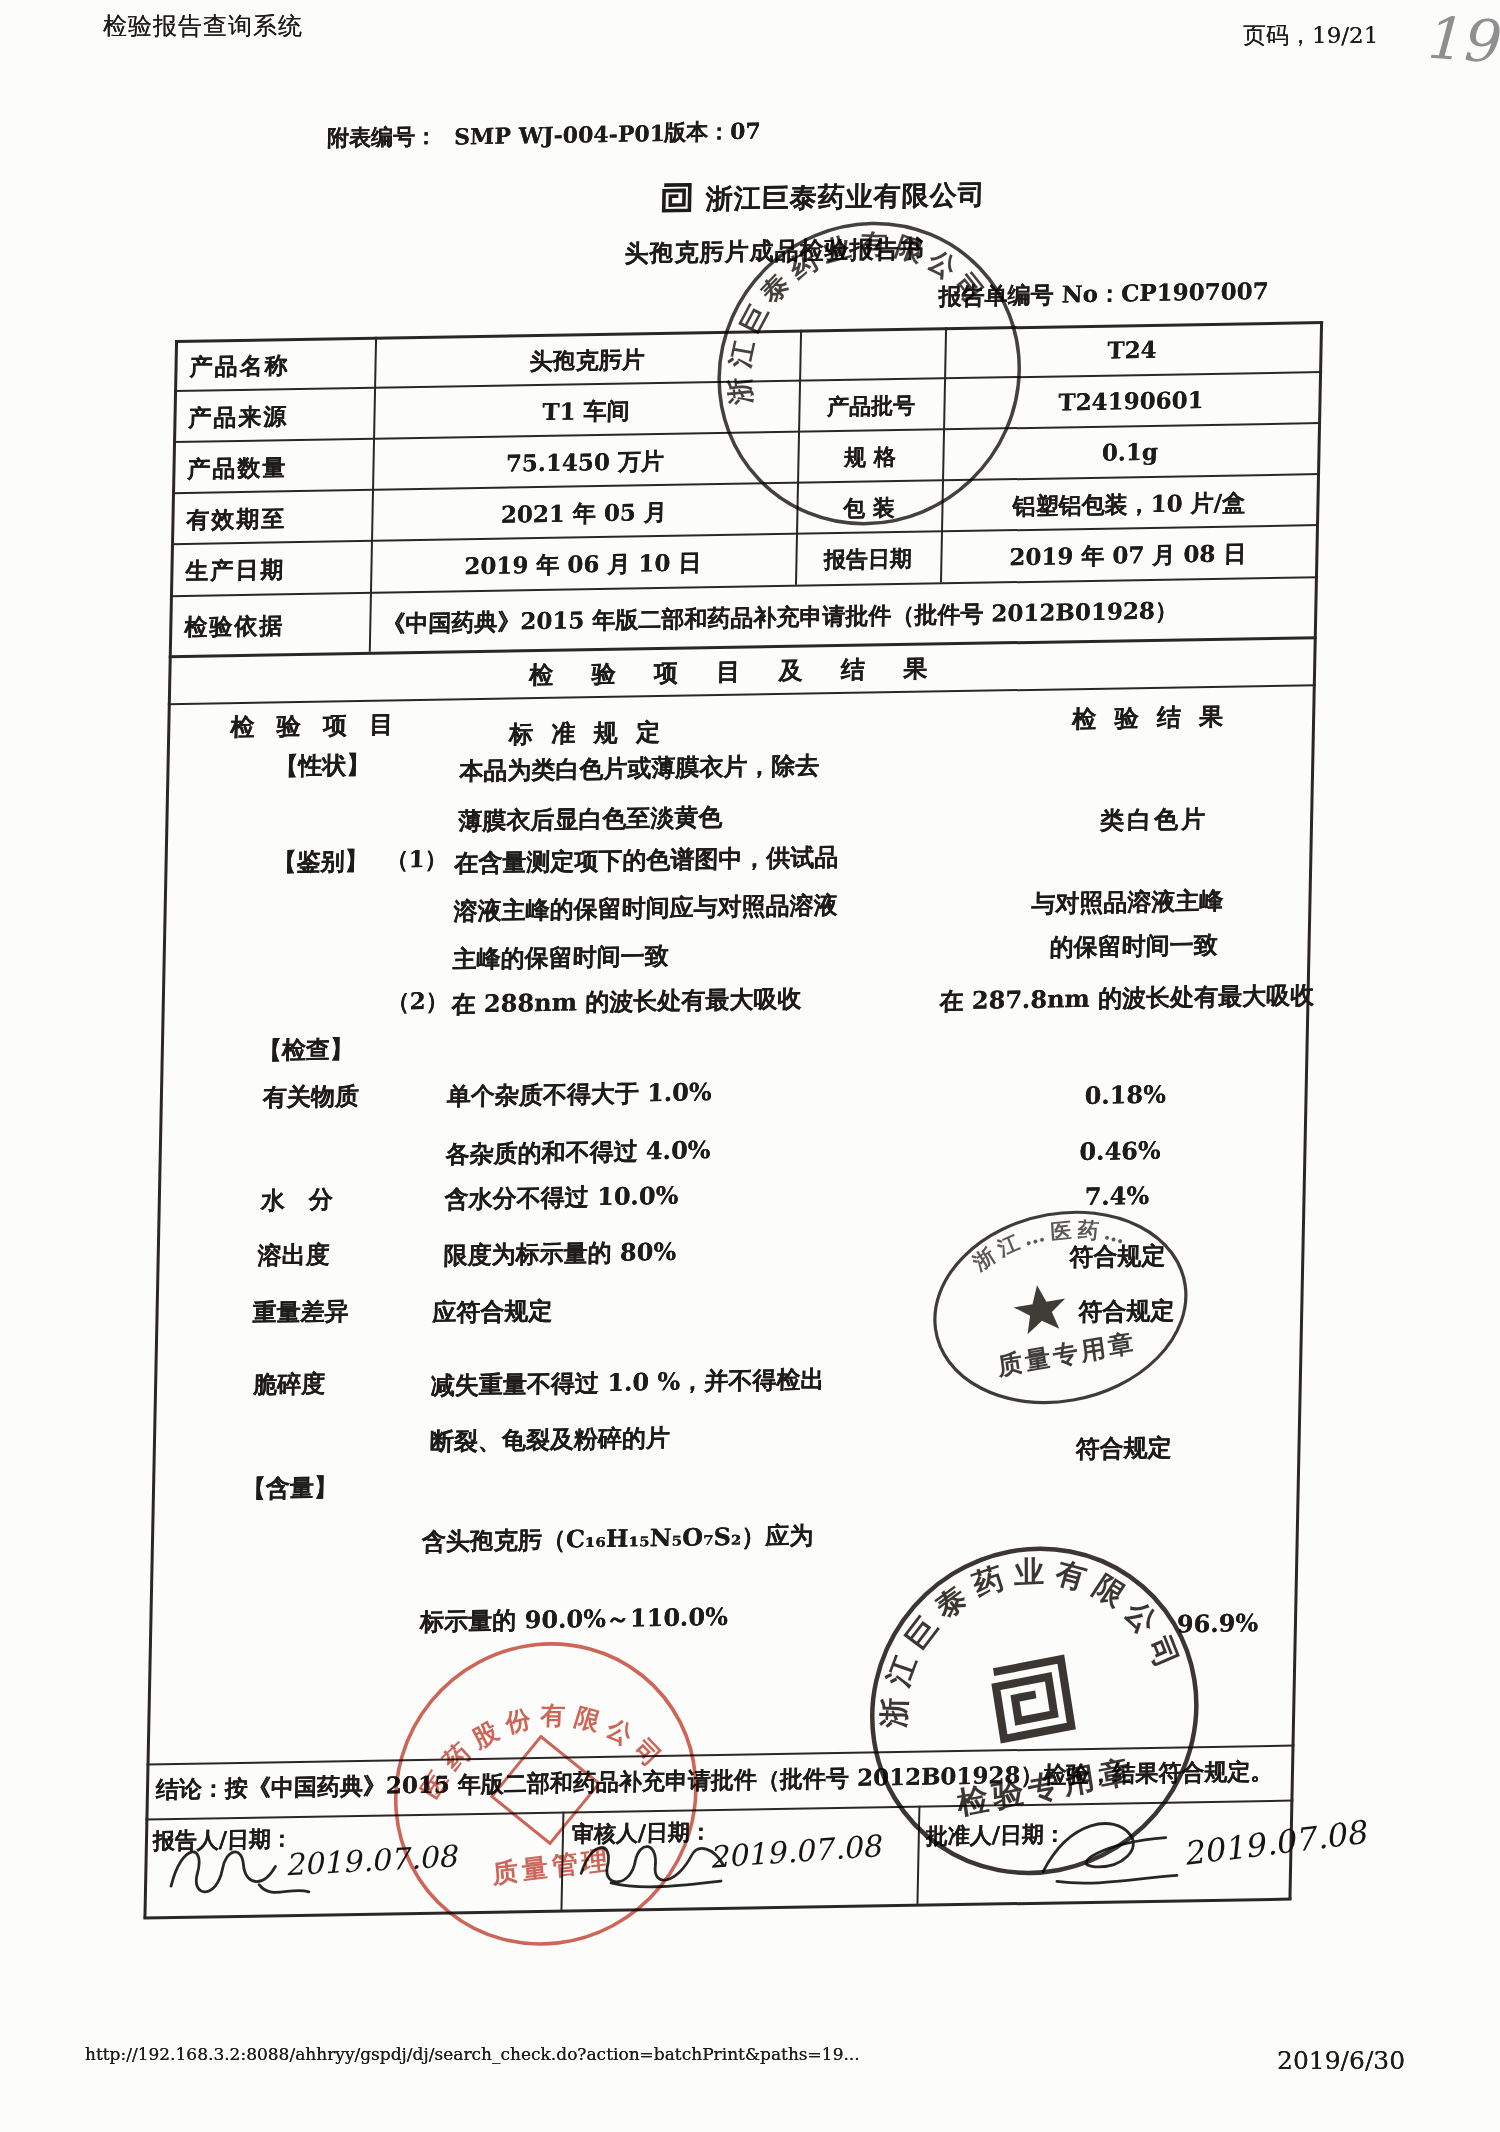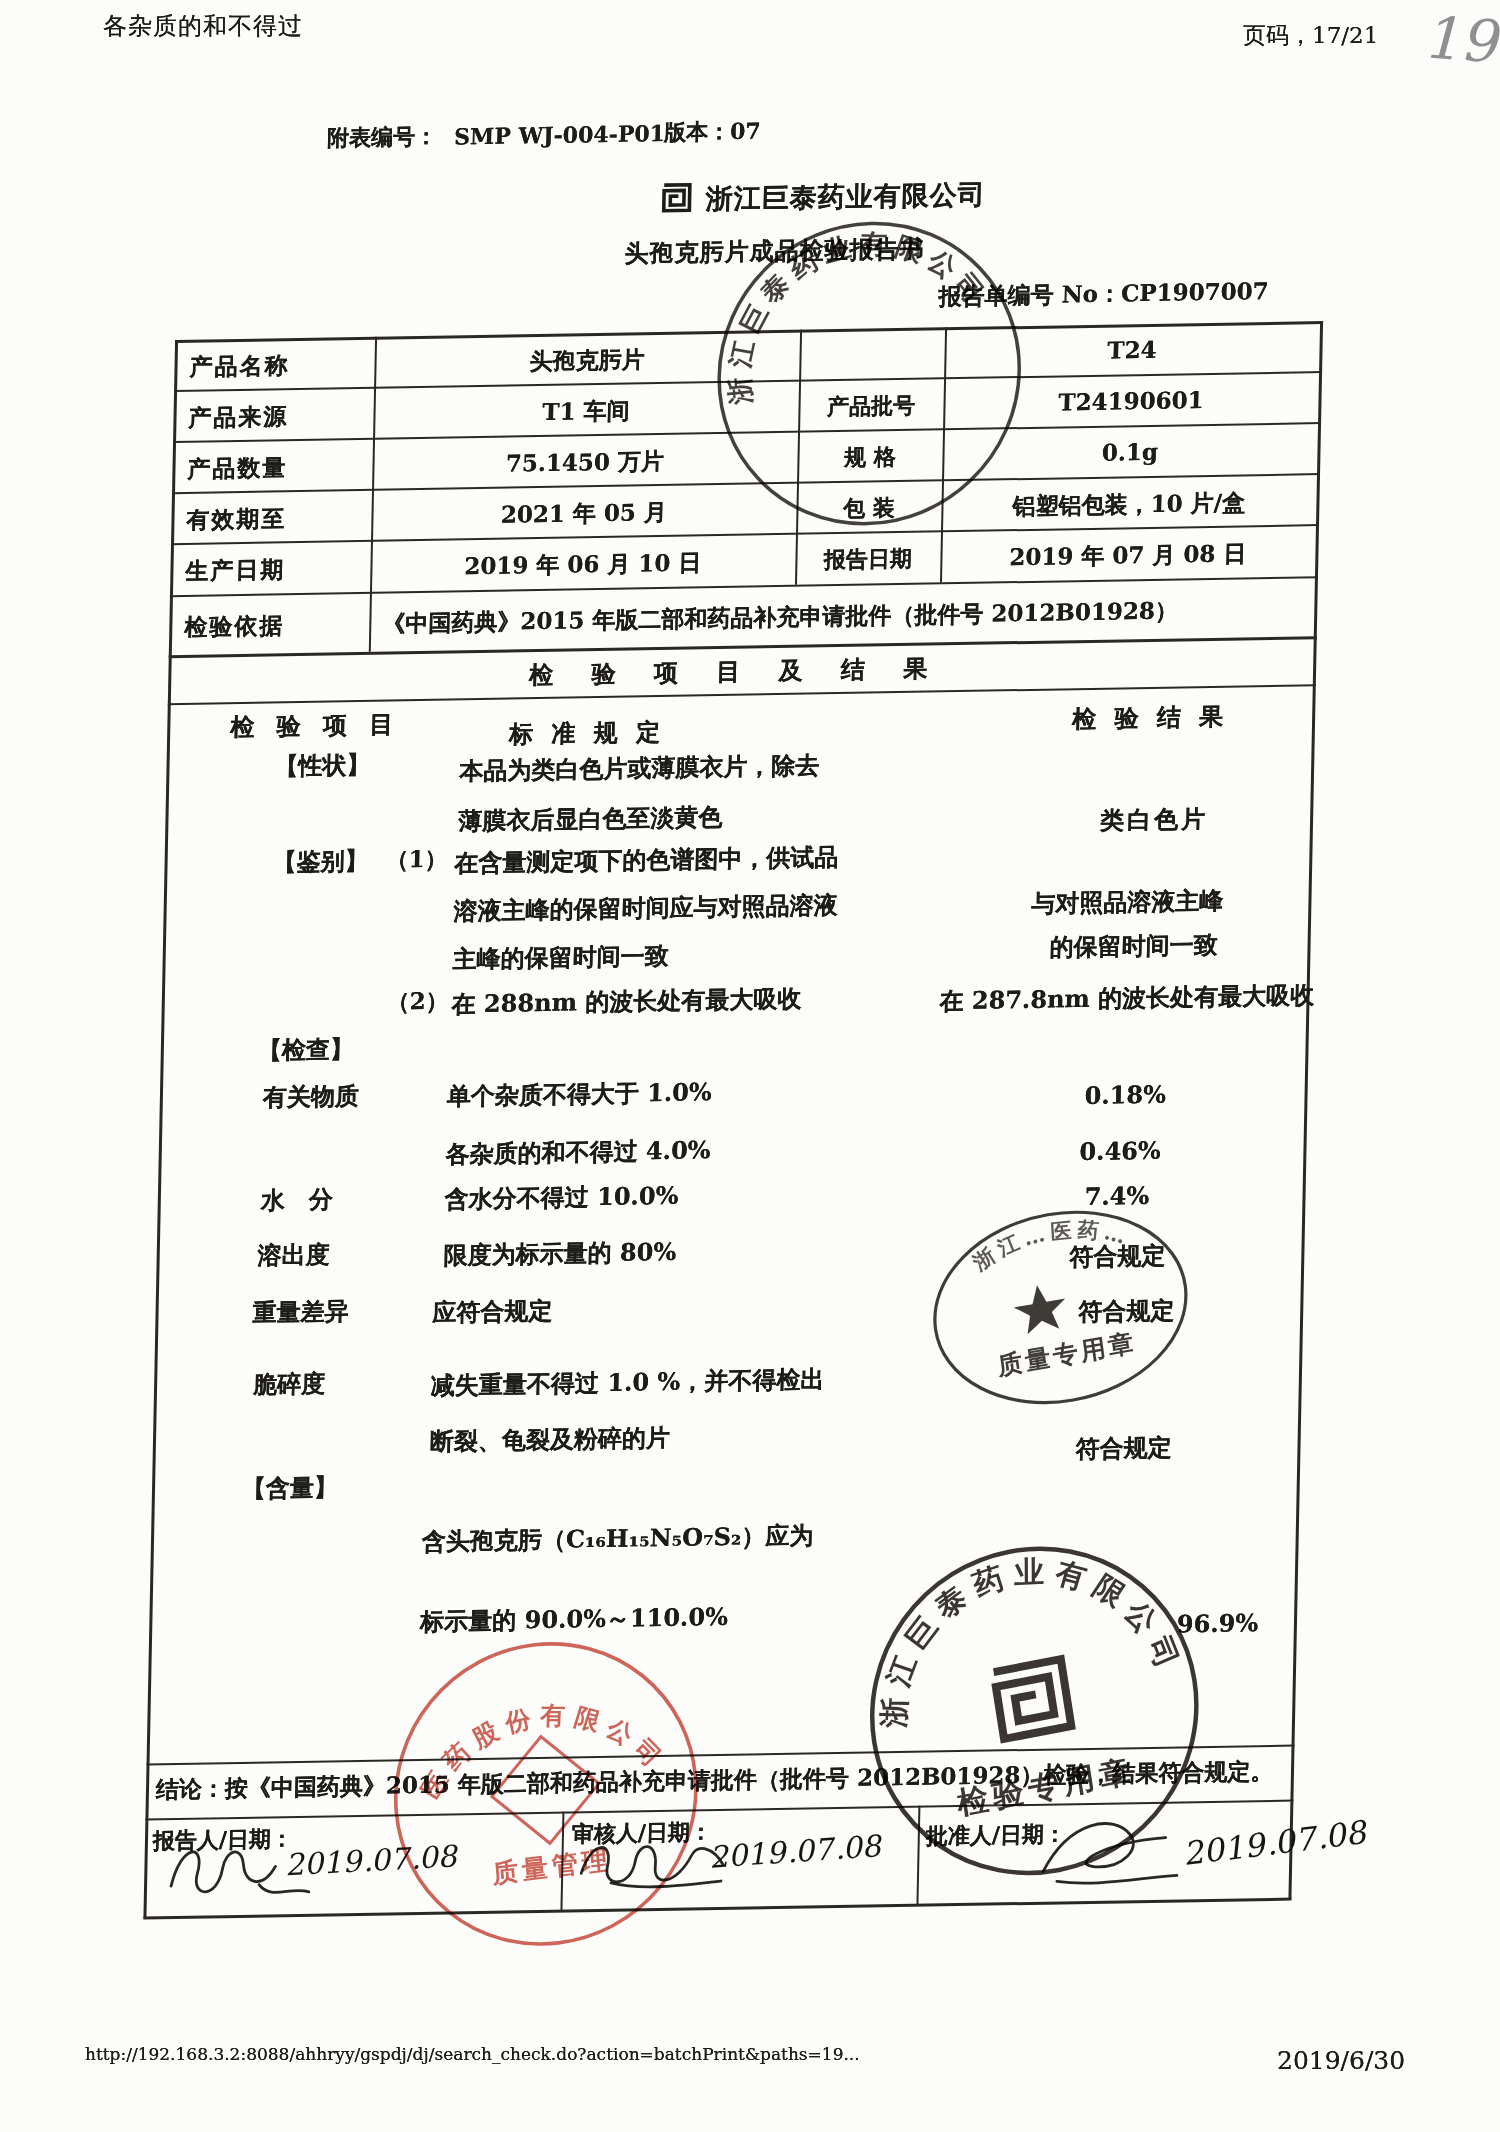--- a/index.html
+++ b/index.html
@@ -18,22 +18,22 @@
   .vl{position:absolute;background:#2b2724;width:2px;}
   .thick{height:3px;}
   .vthick{width:3px;}
   .stamp{position:absolute;mix-blend-mode:multiply;}
   .hw{position:absolute;font-style:italic;font-weight:500;color:#17150f;white-space:nowrap;}
   .sig path{fill:none;stroke:#17150f;stroke-width:2.8;stroke-linecap:round;opacity:.92;}
 </style>
 </head>
 <body>
 
-<div class="t" style="left:103px;top:10px;font-size:24px;font-weight:500;letter-spacing:1px;">各杂质的和不得过</div>
-<div class="t" style="left:1243px;top:20px;font-size:23px;">页码，17/21</div>
+<div class="t" style="left:103px;top:10px;font-size:24px;font-weight:500;letter-spacing:1px;">检验报告查询系统</div>
+<div class="t" style="left:1243px;top:20px;font-size:23px;">页码，19/21</div>
 <div class="t" style="left:1428px;top:6px;font-size:58px;color:var(--pencil);font-weight:300;transform:rotate(4deg);font-style:italic;text-shadow:none;">19</div>
 
 <div class="t" style="left:85px;top:2044px;font-size:17px;">http://192.168.3.2:8088/ahhryy/gspdj/dj/search_check.do?action=batchPrint&amp;paths=19...</div>
 <div class="t" style="left:1277px;top:2046px;font-size:25px;">2019/6/30</div>
 
 <div id="scan">
 
   <div class="t sb" style="left:323px;top:126px;font-size:22px;">附表编号：</div>
   <div class="t sb" style="left:450px;top:128px;font-size:22px;">SMP WJ-004-P01</div>
   <div class="t sb" style="left:660px;top:126px;font-size:22px;">版本：07</div>

